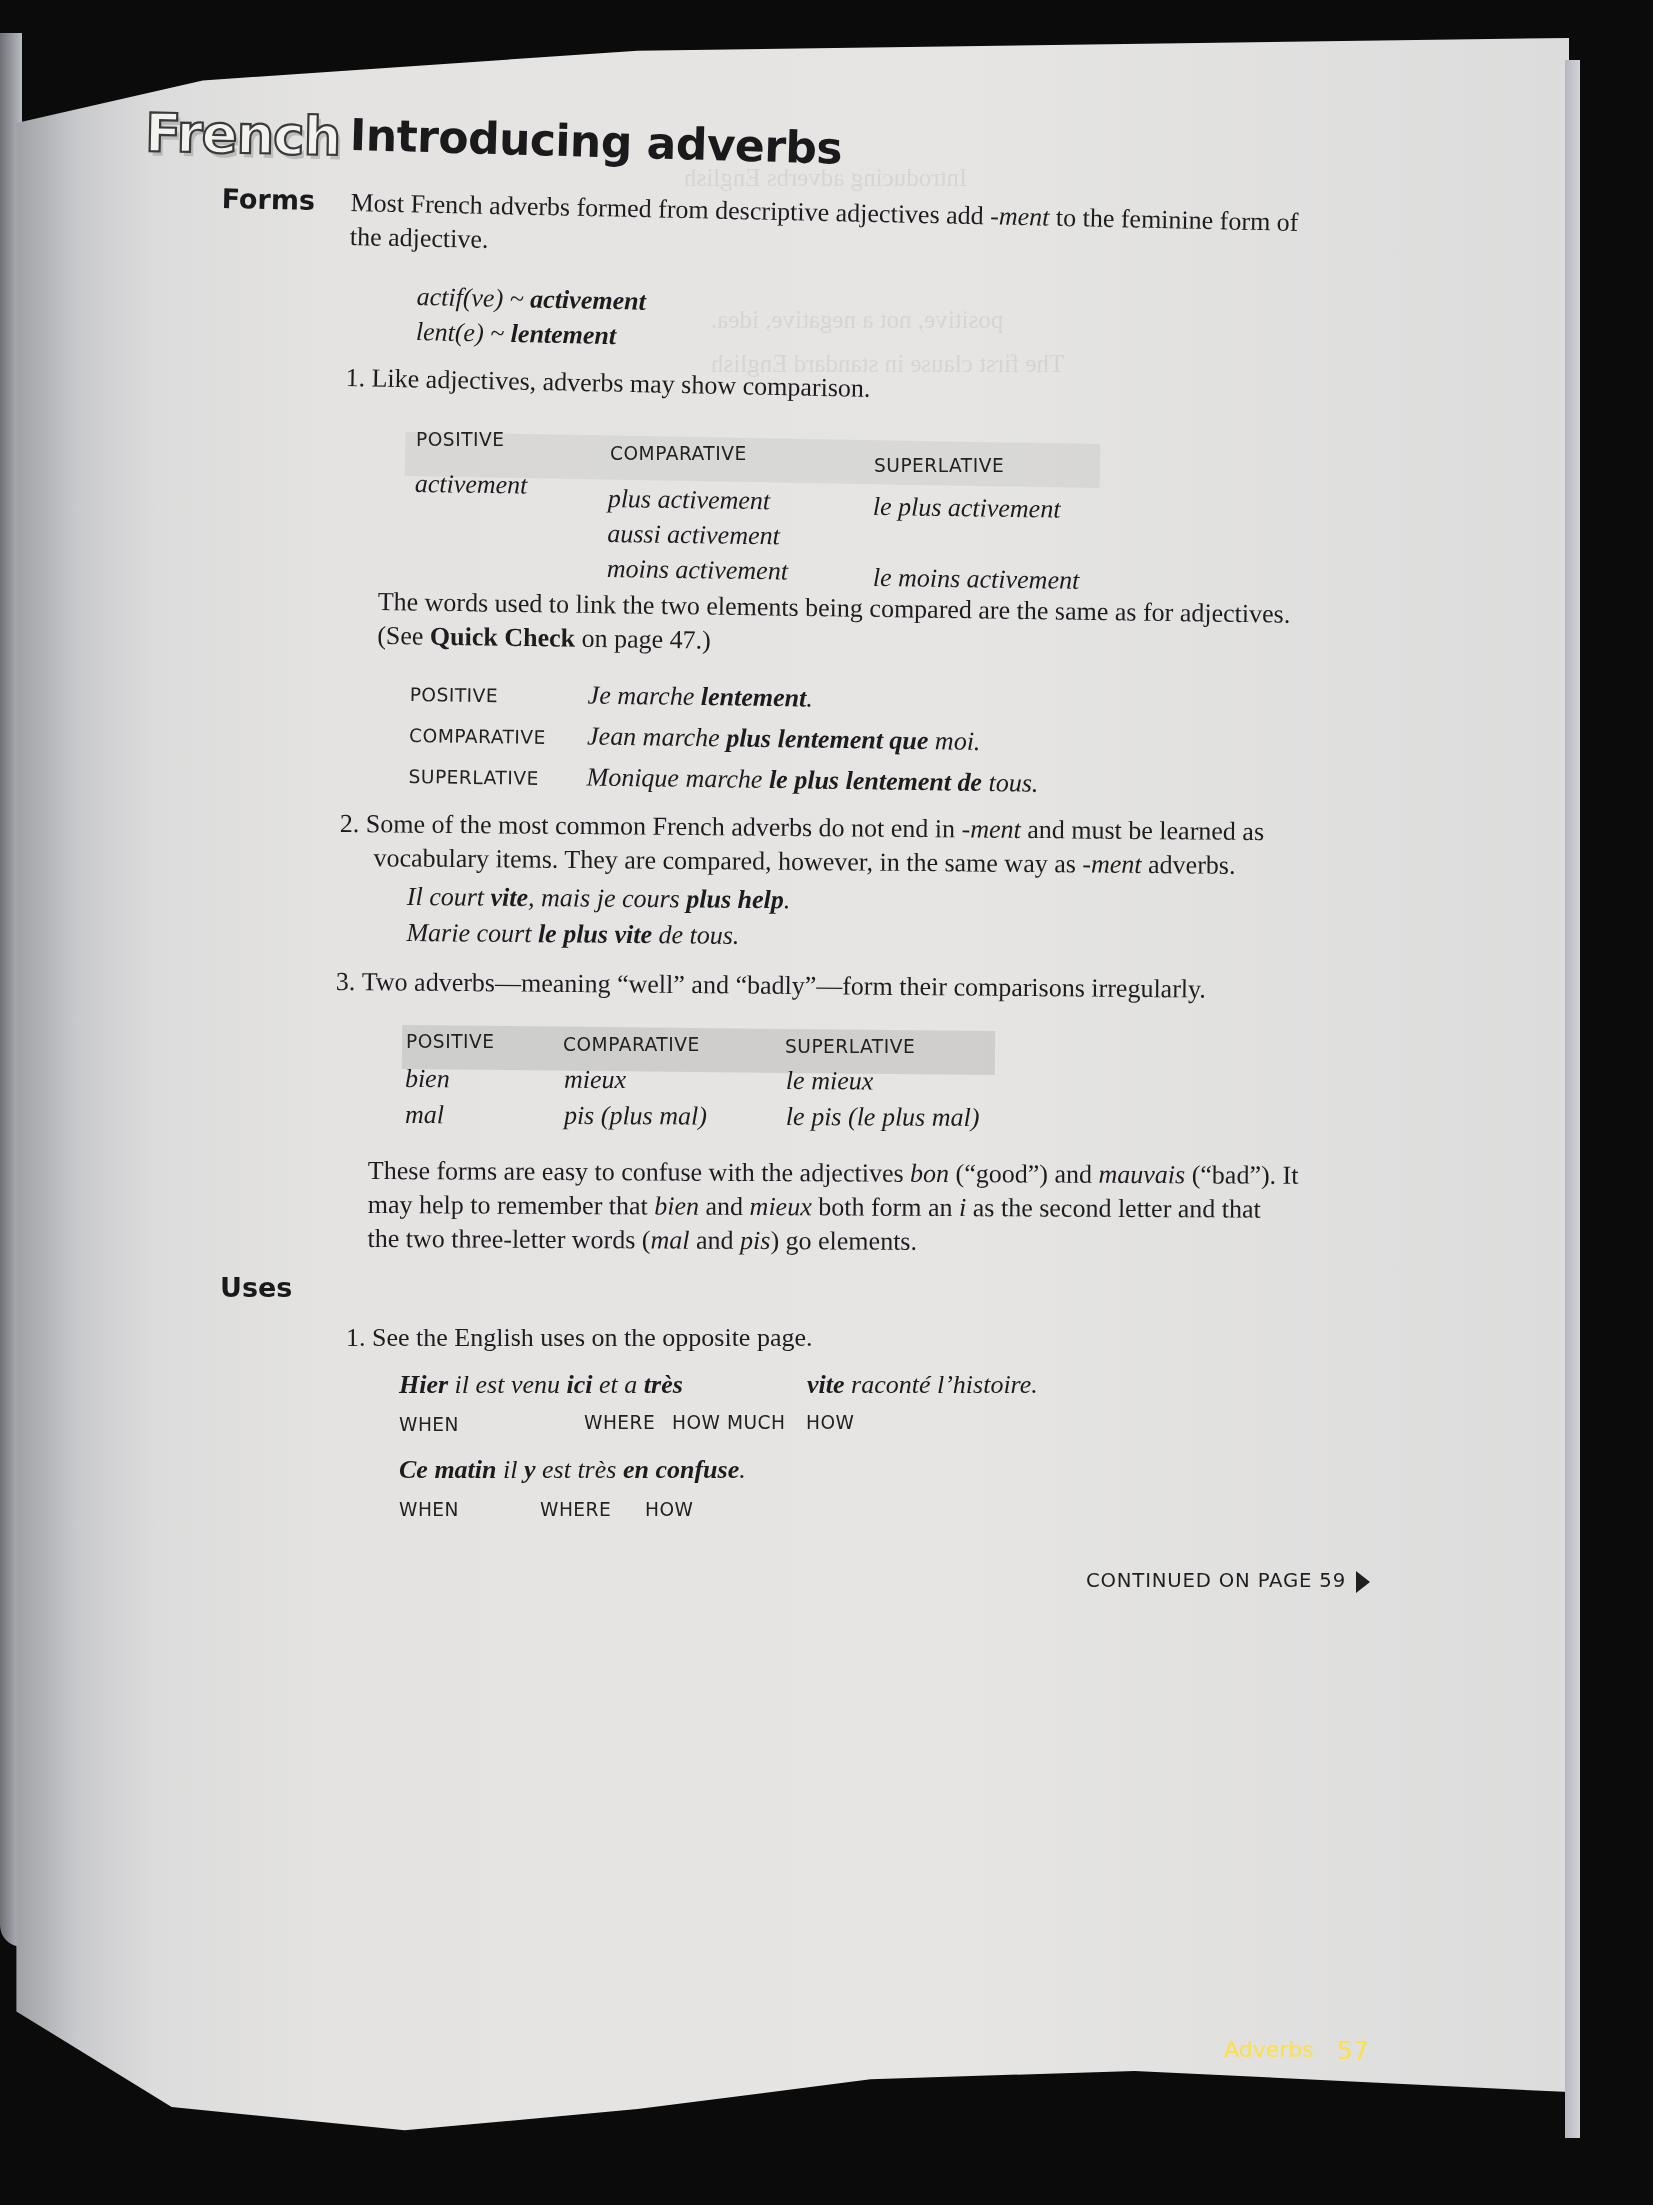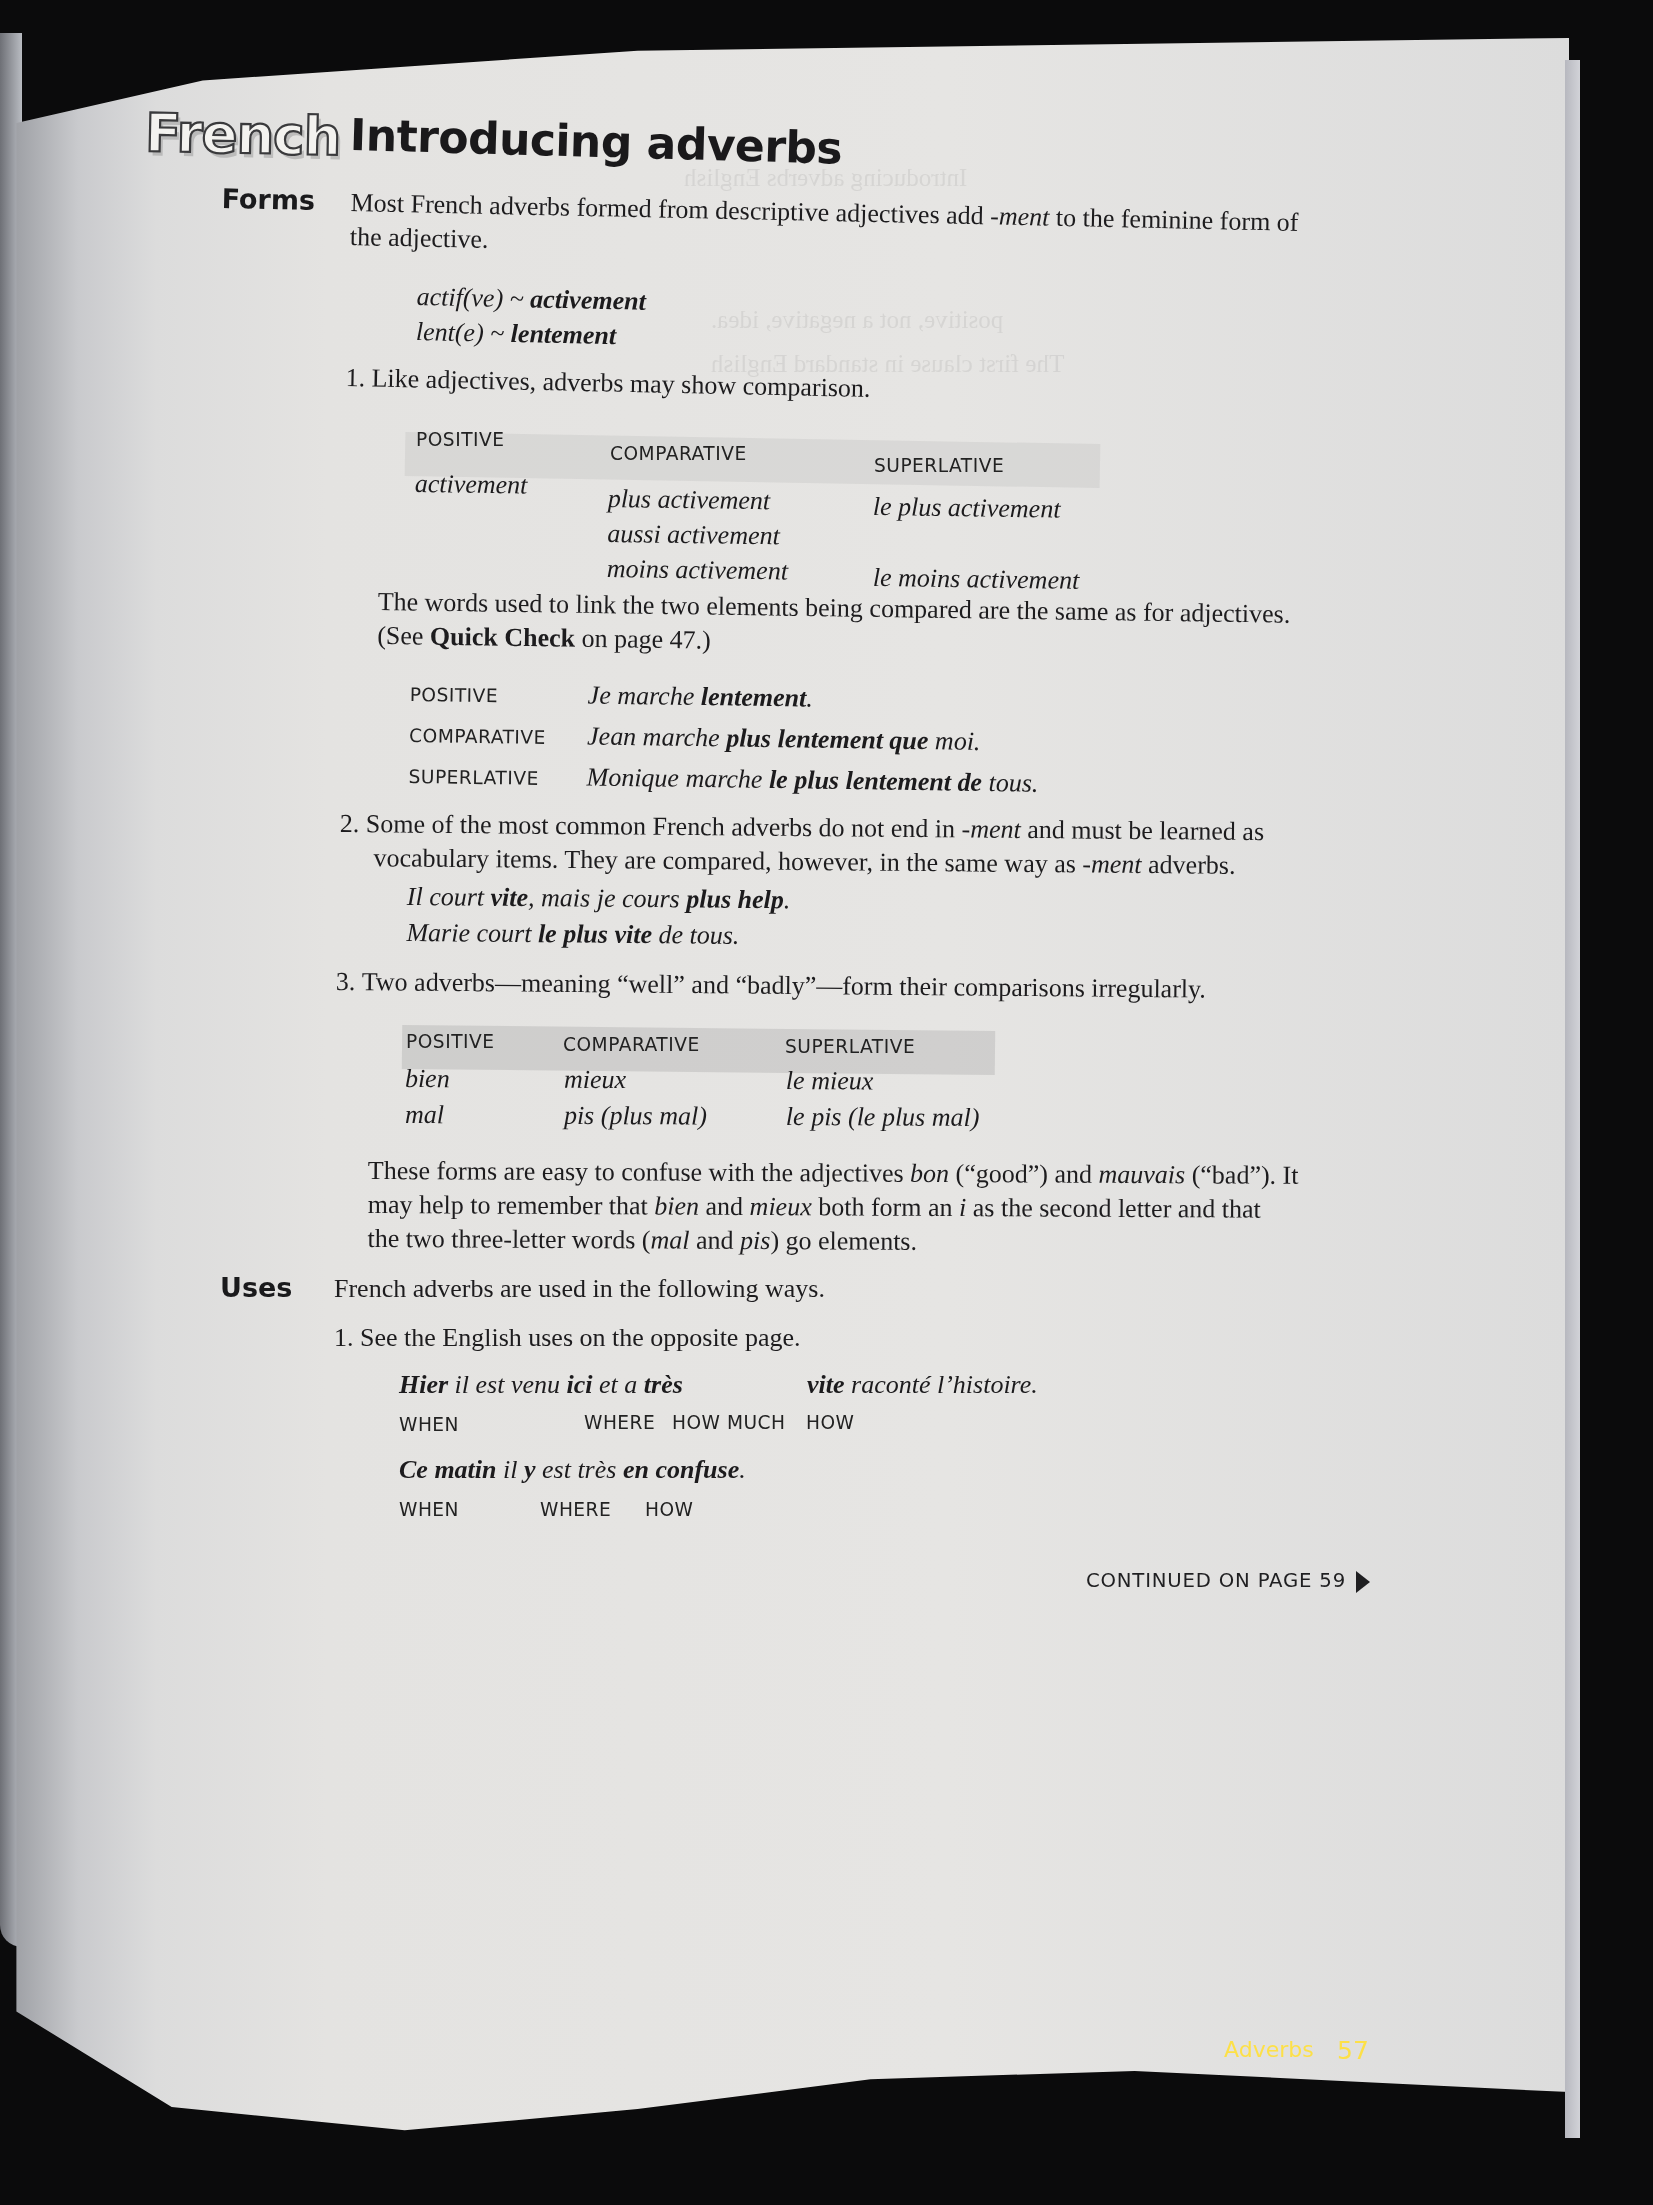--- a/index.html
+++ b/index.html
@@ -148,23 +148,22 @@
     <span style="display:inline-block;width:159px;">mal</span><span style="display:inline-block;width:222px;">pis (plus mal)</span><span>le pis (le plus mal)</span>
   </div>
 
   <div class="abs body-text rot03" style="left:368px;top:1154px;">
     <div><span>These forms are easy to confuse with the adjectives </span><span class="ital">bon</span><span> (“good”) and </span><span class="ital">mauvais</span><span> (“bad”). It</span></div>
     <div><span>may help to remember that </span><span class="ital">bien</span><span> and </span><span class="ital">mieux</span><span> both form an </span><span class="ital">i</span><span> as the second letter and that</span></div>
     <div><span>the two three-letter words (</span><span class="ital">mal</span><span> and </span><span class="ital">pis</span><span>) go elements.</span></div>
   </div>
 
   <div class="abs section-label" style="left:220px;top:1272px;">Uses</div>
-  <div class="abs body-text" style="left:334px;top:1272px;">French adverbs are used in the following ways.</div>
 
-  <div class="abs body-text" style="left:334px;top:1321px;">
+  <div class="abs body-text" style="left:346px;top:1321px;">
     <span>1.</span>&nbsp;<span>See the English uses on the opposite page.</span>
   </div>
 
   <div class="abs ex" style="left:399px;top:1370px;">
     <span class="bold">Hier</span><span> il est venu </span><span class="bold">ici</span><span> et a </span><span class="bold">très</span>
   </div>
   <div class="abs ex" style="left:807px;top:1370px;">
     <span class="bold">vite</span><span> raconté l’histoire.</span>
   </div>
   <div class="abs smallcaps" style="left:399px;top:1414px;">WHEN</div>

